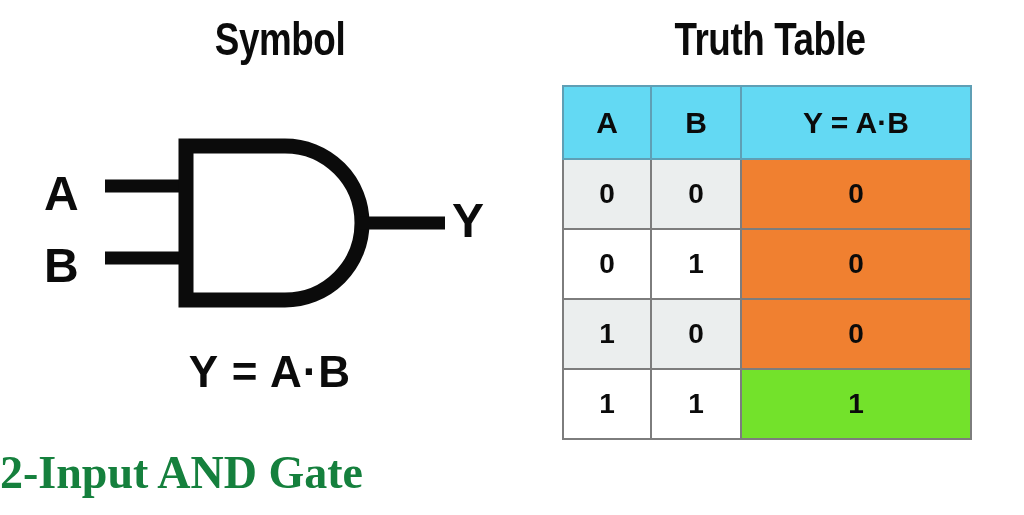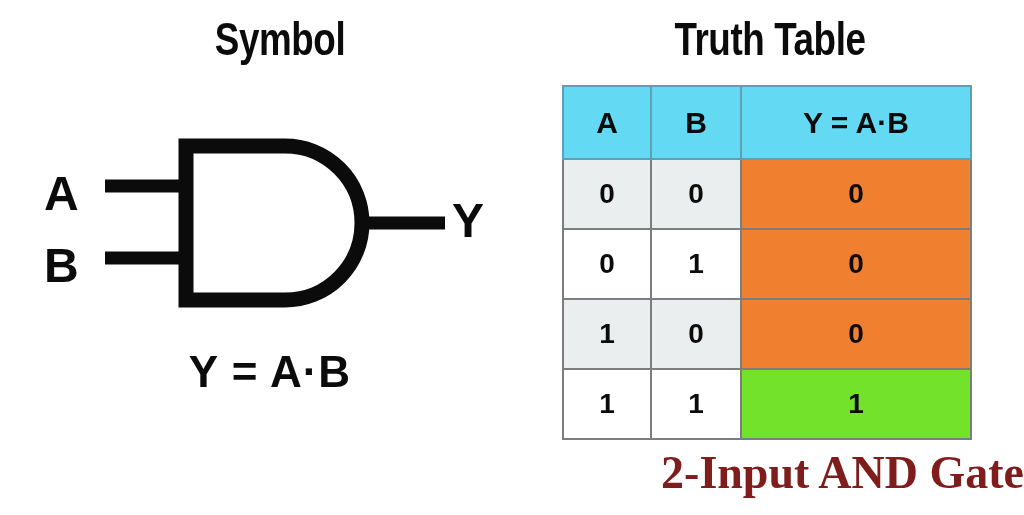--- a/index.html
+++ b/index.html
@@ -121,26 +121,26 @@
   .cell-in-plain { background: #ffffff; }
   .cell-out-0    { background: #f08030; }
   .cell-out-1    { background: #73e22b; }
 
   
   #caption {
     position: absolute;
     left: 0;
     top: 448px;
     width: 1024px;
-    text-align: right;
+    text-align: left;
     font-family: "Liberation Serif", serif;
     font-weight: bold;
     font-size: 46px;
     line-height: 1.1;
-    color: #7f1d1d;
+    color: #15803d;
     white-space: nowrap;
   }
 </style>
 </head>
 <body>
 
 <div class="heading" id="heading-symbol">Symbol</div>
 
 <div class="heading" id="heading-truth-table">Truth Table</div>
 

